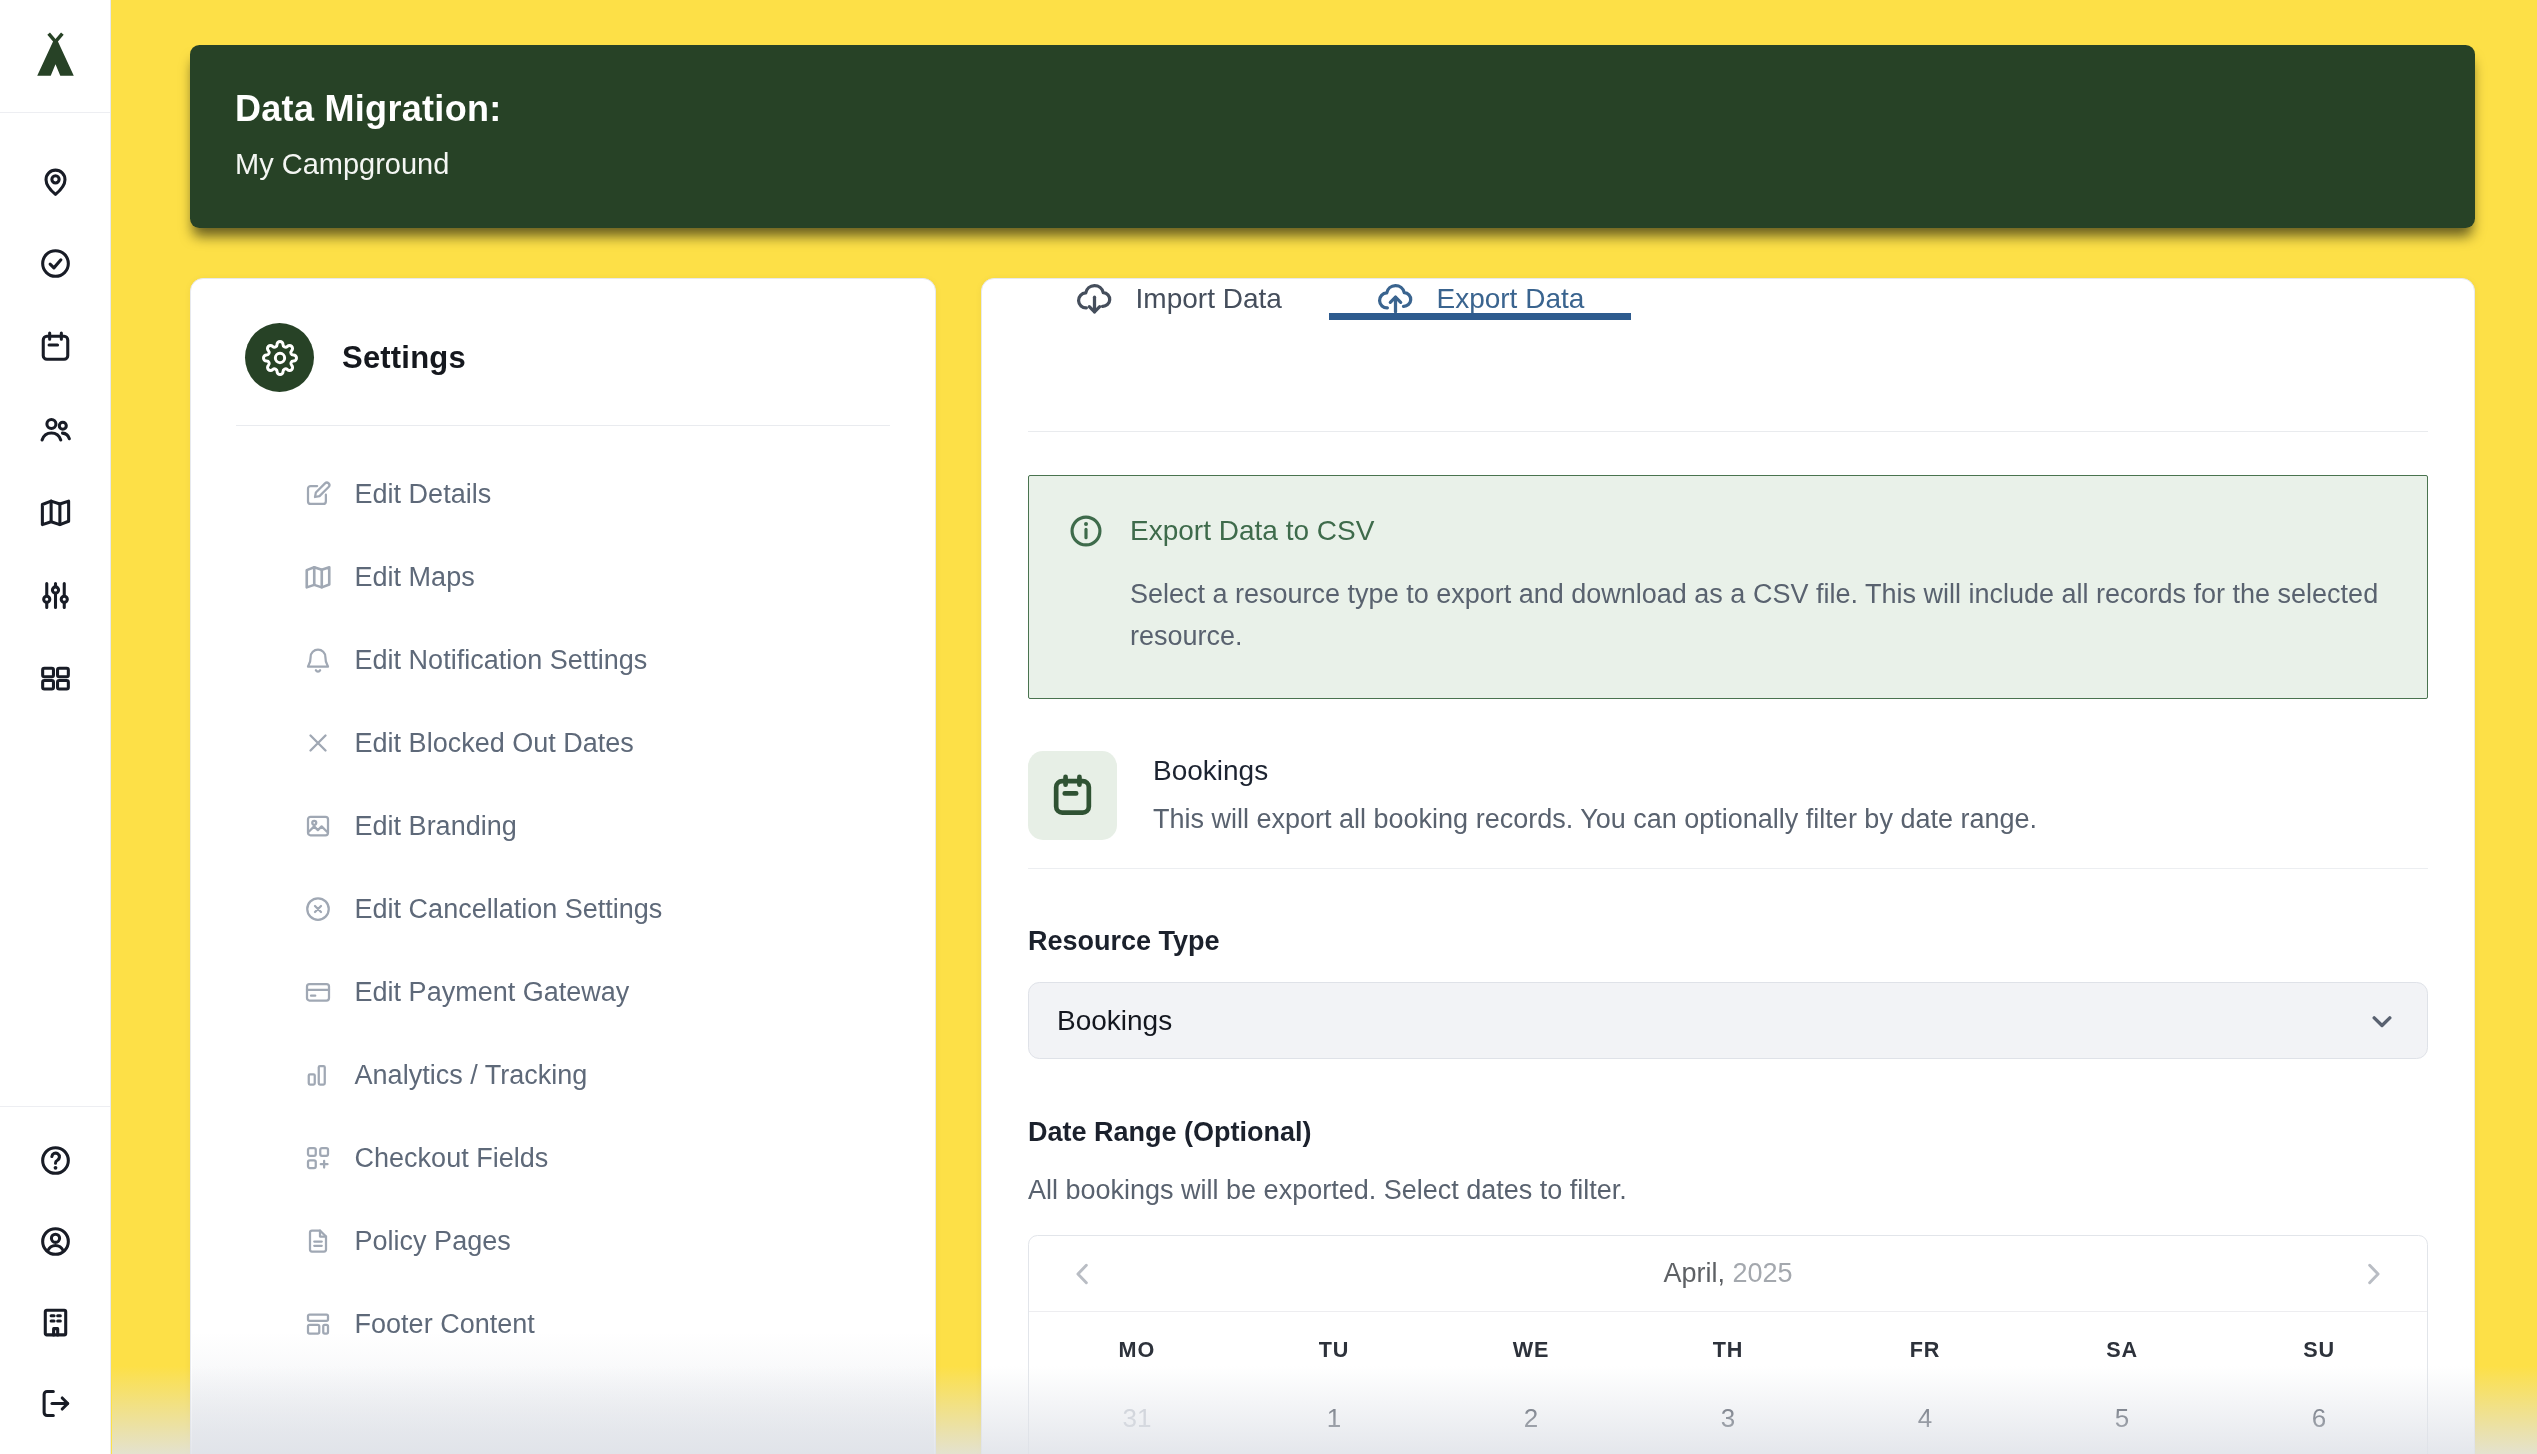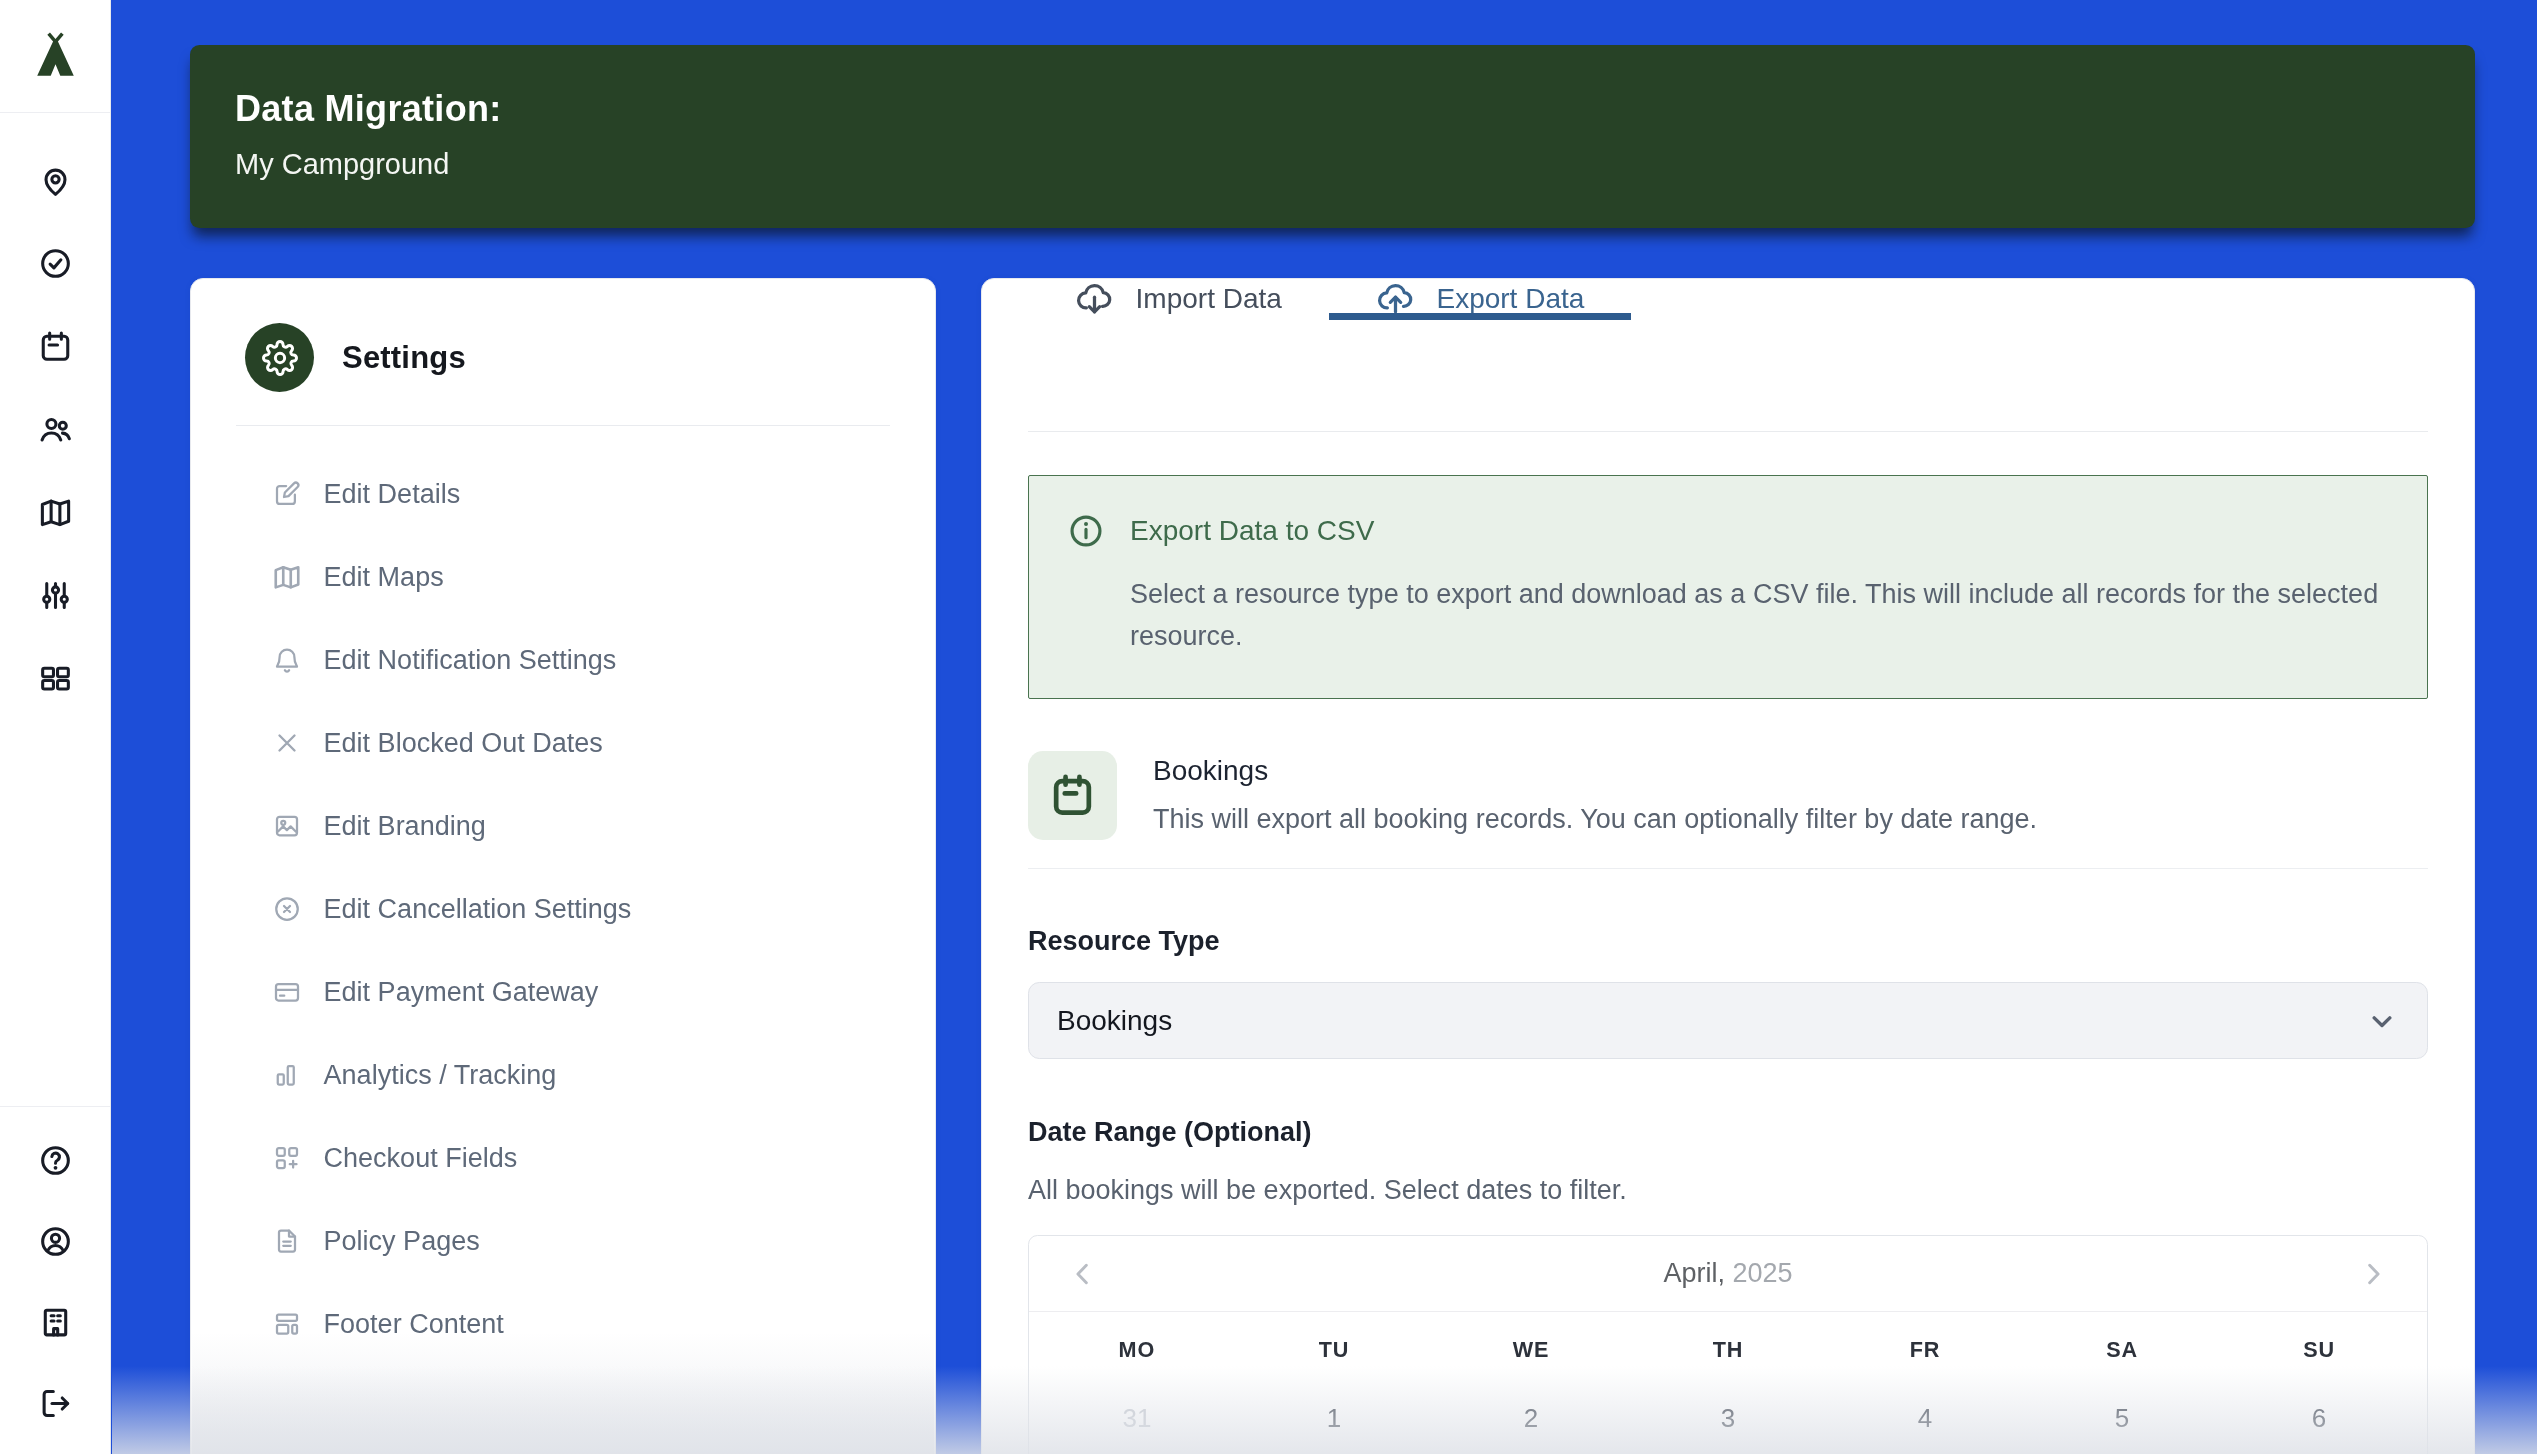--- a/index.html
+++ b/index.html
@@ -1,17 +1,17 @@
 <!DOCTYPE html>
 <html style="font-size:15px"><head>
 <meta charset="utf-8">
 <style>
   html,body{margin:0;padding:0;}
   body{font-family:"Liberation Sans","DejaVu Sans",sans-serif;background:#eef0f3;}
-  .page{position:relative;width:2538px;height:1455px;overflow:hidden;background:#1d4ed8;}
+  .page{position:relative;width:2538px;height:1455px;overflow:hidden;background:#fde047;}
 
   
   .rail{position:absolute;left:0;top:0;width:111px;height:1455px;background:#ffffff;border-right:0.9px solid #e7e9ee;box-sizing:border-box;display:flex;flex-direction:column;align-items:center;}
   .rail-logo{width:100%;height:113px;border-bottom:0.9px solid #edeef2;display:flex;align-items:center;justify-content:center;box-sizing:border-box;cursor:pointer;}
   .rail-logo svg{width:51px;height:51px;color:#274226;}
   .rail-nav{display:flex;flex-direction:column;align-items:center;gap:48px;padding-top:50px;flex:1;}
   .rail-icon{width:35px;height:35px;color:#181c26;cursor:pointer;}
   .rail-icon svg{width:100%;height:100%;}
   .rail-bottom{width:100%;border-top:0.9px solid #edeef2;display:flex;flex-direction:column;align-items:center;gap:46px;padding:36px 0 34px;margin-top:auto;}
 
@@ -25,21 +25,21 @@
   .settings-card{left:190px;top:278px;width:746px;height:1335px;overflow:hidden;}
   .main-card{left:981px;top:278px;width:1494px;height:1335px;}
 
   
   .settings-header{display:flex;align-items:center;gap:28px;padding:44px 45px 0 54px;}
   .gear-badge{width:69px;height:69px;border-radius:50%;background:#274226;color:#ffffff;display:flex;align-items:center;justify-content:center;flex:none;}
   .gear-badge svg{width:36px;height:36px;}
   .settings-title{font-size:31px;font-weight:700;color:#15181e;letter-spacing:0.2px;}
   .settings-divider{height:0.9px;background:#e9ebef;margin:33px 45px 0;}
   .menu{padding-top:27px;}
-  .menu-item{display:flex;align-items:center;gap:21.6px;height:83px;padding-left:81px;font-size:27px;color:#5e6979;cursor:pointer;}
+  .menu-item{display:flex;align-items:center;gap:21.6px;height:83px;padding-left:112px;font-size:27px;color:#5e6979;cursor:pointer;}
   .menu-item svg{width:30px;height:30px;color:#a0a8b4;flex:none;}
   .settings-fade{position:absolute;left:0.9px;right:0.9px;bottom:158px;height:122px;background:linear-gradient(180deg,rgba(244,245,247,0),rgba(233,235,239,.92));pointer-events:none;}
 
   
   .tabs{display:flex;align-items:flex-start;height:152px;margin:0 46px;border-bottom:1.9px solid #e9ebee;}
   .tab{display:flex;align-items:center;gap:21.6px;padding:0 47px;font-size:28px;color:#454e5c;position:relative;cursor:pointer;}
   .tab svg{width:39px;height:39px;}
   .tab.active{color:#3a648f;}
   .tab.active::after{content:"";position:absolute;left:0;right:0;bottom:-1.9px;height:6.6px;background:#2e5b8e;}
 

